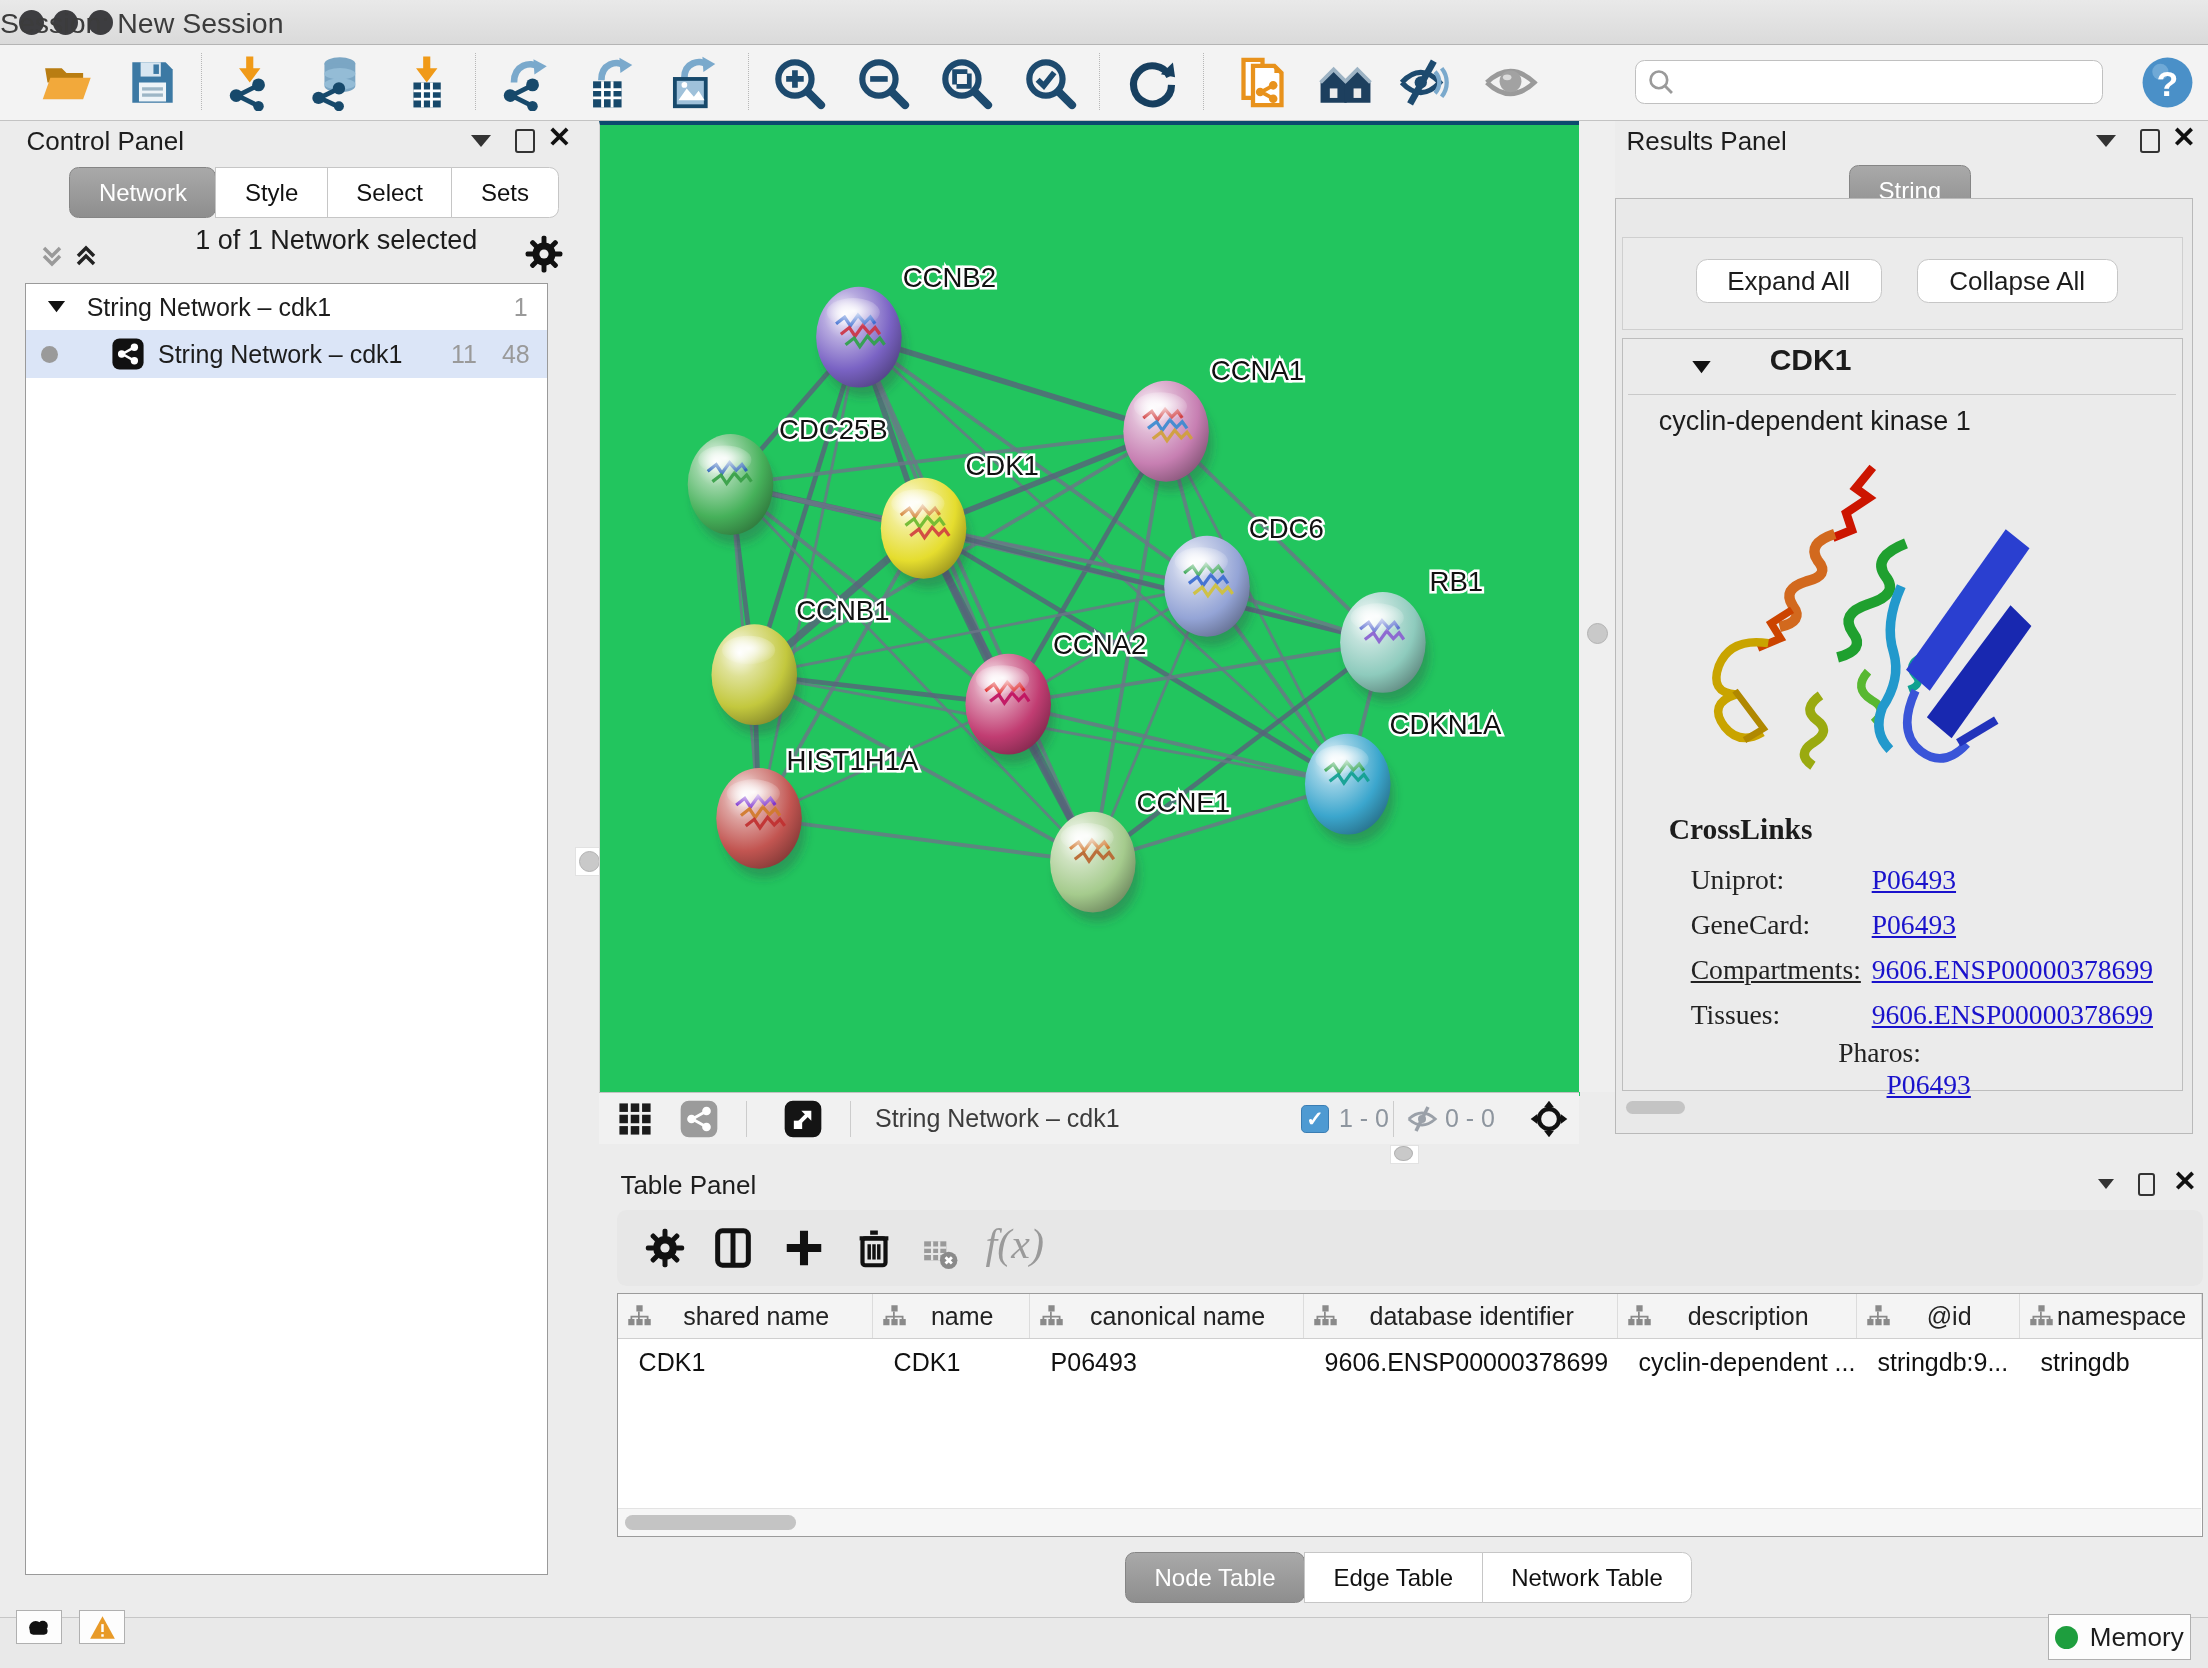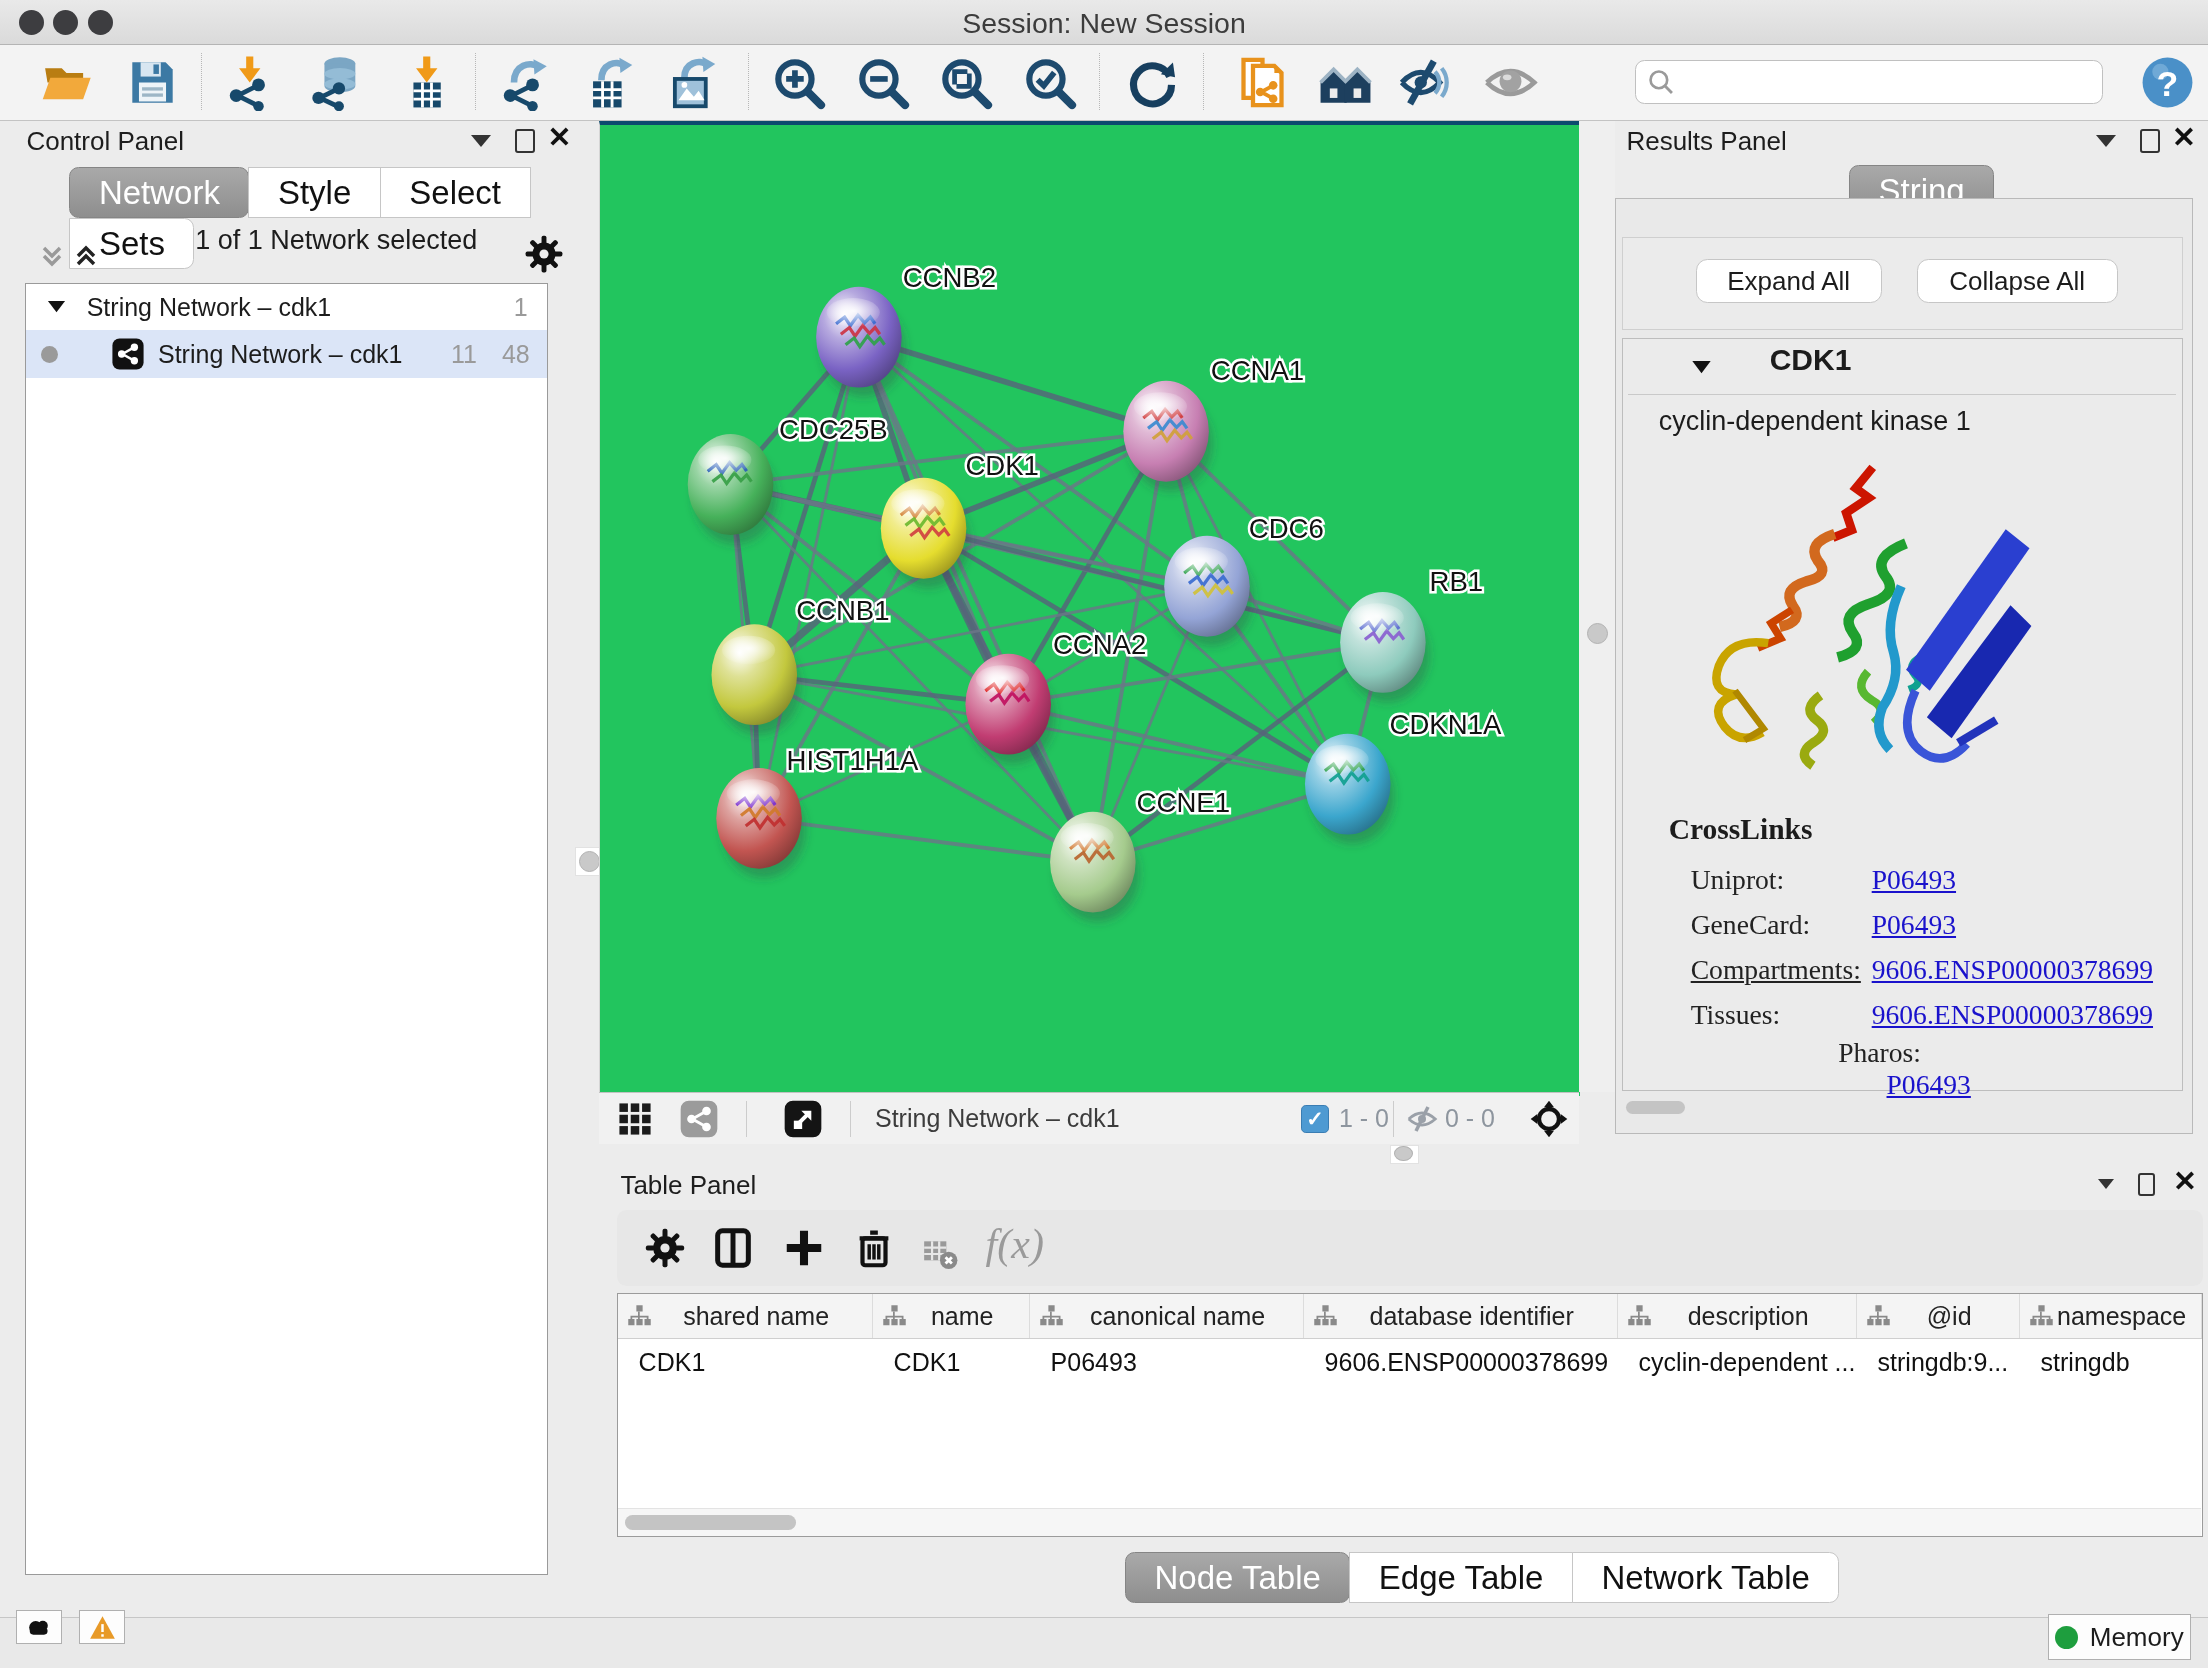--- a/index.html
+++ b/index.html
@@ -3,35 +3,35 @@
 <meta charset="utf-8">
 <style>
   html,body{margin:0;padding:0;}
   body{width:2208px;height:1668px;position:relative;overflow:hidden;
        background:#ececec;font-family:"Liberation Sans",sans-serif;color:#1c1c1c;}
   .abs{position:absolute;}
   
   .titlebar{left:0;top:0;width:2208px;height:44px;
     background:linear-gradient(#e9e9e9,#dadada);border-bottom:1px solid #b4b4b4;}
   .tl{width:25px;height:25px;border-radius:50%;background:#3d3d40;top:9.5px;}
-  .win-title{width:100%;text-align:center;top:6.7px;font-size:28.5px;color:#3c3c3c;}
+  .win-title{width:100%;text-align:left;top:6.7px;font-size:28.5px;color:#3c3c3c;}
   
   .toolbar{left:0;top:45px;width:2208px;height:75px;background:#f3f3f3;border-bottom:1.9px solid #c3c3c3;}
   .tb-ico{width:61px;height:61px;top:6.7px;display:flex;align-items:center;justify-content:center;}
   .tb-sep{top:7.6px;width:0;height:57px;border-left:1.9px dotted #b7b7b7;}
   .searchbox{top:15px;width:468px;height:44px;background:#fff;border:1.9px solid #c0c0c0;border-radius:9.5px;
     display:flex;align-items:center;padding-left:11.4px;box-sizing:border-box;}
   .searchbox input{border:none;outline:none;font-size:25px;width:399px;background:transparent;margin-left:9.5px;
     font-family:"Liberation Sans",sans-serif;}
   
   .panel-title{font-size:26px;color:#1d1d1d;}
   .pc-float{width:0;height:0;border-left:10.5px solid transparent;border-right:10.5px solid transparent;border-top:12.4px solid #333;}
   .pc-box{width:16px;height:20px;border:2.9px solid #333;border-radius:2.9px;background:transparent;}
   .pc-x{font-size:28.5px;font-weight:bold;color:#111;line-height:21px;}
-  .tab{display:inline-block;height:49px;line-height:49px;padding:0 28.5px;font-size:33px;background:#fff;
+  .tab{display:inline-block;height:49px;line-height:49px;padding:0 28.5px;font-size:24px;background:#fff;
     border:1px solid #c6c6c6;margin-right:-1px;color:#111;}
   .tab.first{border-radius:9.5px 0 0 9.5px;}
   .tab.last{border-radius:0 9.5px 9.5px 0;}
   .tab.sel{background:linear-gradient(#a9a9a9,#8e8e8e);color:#fff;border-color:#858585;border-radius:9.5px;}
   
   .listbox{border:1.9px solid #9a9a9a;background:#fff;}
   .row-sel{background:#dbe5f7;}
   .count{color:#9a9a9a;}
   
   .netcanvas{background:#22c55e;border-left:1px solid #d5d5d5;border-top:4px solid #0c4a6e;}

